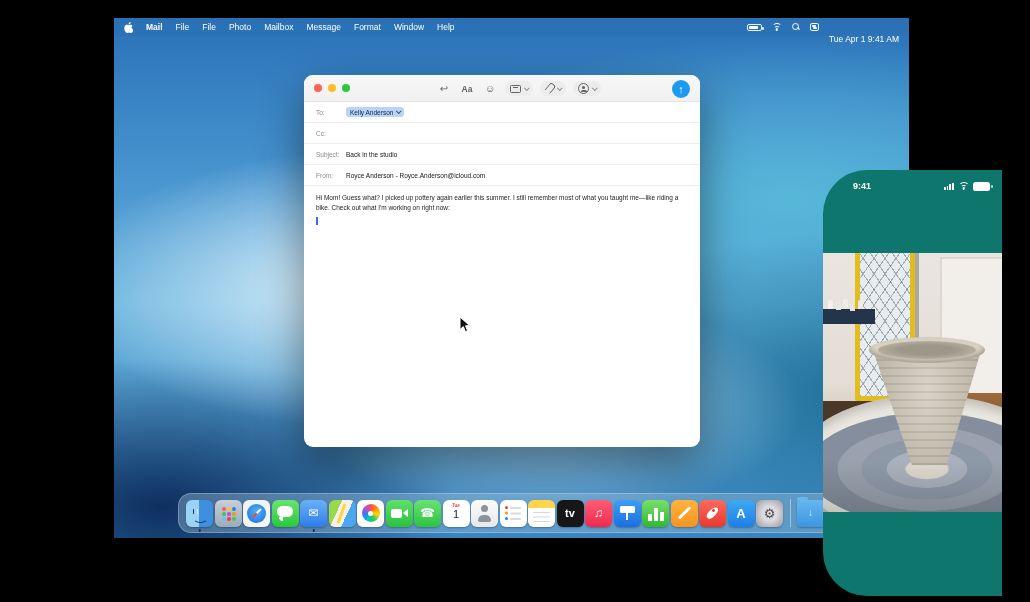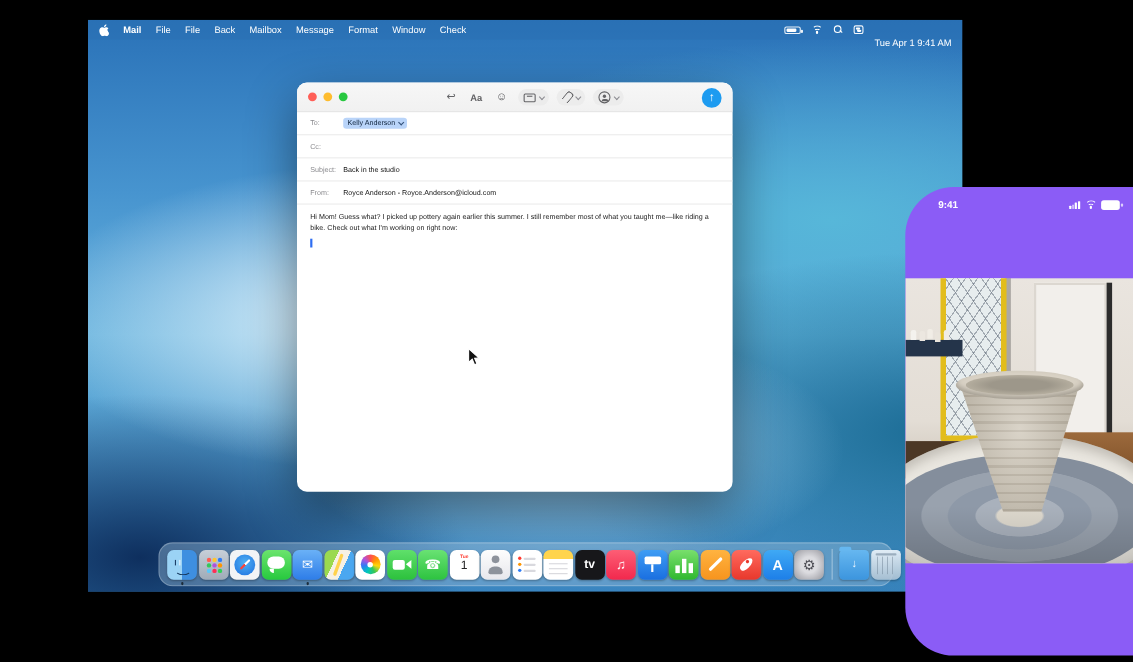--- a/index.html
+++ b/index.html
@@ -1,20 +1,20 @@
 <!DOCTYPE html>
 <html><head>
 <meta charset="utf-8">
 <style>
   * { margin:0; padding:0; box-sizing:border-box; }
   html,body { width:1030px; height:602px; background:#000; overflow:hidden;
     font-family:"Liberation Sans", sans-serif; }
 
   
-  .mac-screen { position:absolute; left:80px; top:18px; width:795px; height:520px; overflow:hidden; }
+  .mac-screen { position:absolute; left:114px; top:18px; width:795px; height:520px; overflow:hidden; }
   .wallpaper { position:absolute; inset:0;
     background:
       radial-gradient(55% 38% at 32% 52%, #e3f3fc 0%, rgba(227,243,252,0) 70%),
       radial-gradient(45% 30% at 55% 75%, #9fd0ee 0%, rgba(159,208,238,0) 70%),
       radial-gradient(50% 38% at 6% 94%, #0e2f5e 0%, rgba(14,47,94,0) 75%),
       radial-gradient(60% 42% at 97% 72%, #1b6c95 0%, rgba(27,108,149,0) 75%),
       radial-gradient(70% 45% at 85% 35%, #57b7d9 0%, rgba(87,183,217,0) 70%),
       linear-gradient(180deg, #2a72b8 0%, #4794cf 30%, #66b2dd 55%, #3a85c0 100%);
   }
 
@@ -167,22 +167,22 @@
   .ic-settings .glyph { color:#4e4e55; font-size:13px; }
   .ic-downloads { background:linear-gradient(180deg,#66b7f0,#3c95de); border-radius:4px; }
   .ic-downloads::before { content:""; position:absolute; left:0; top:-2.5px; width:11px; height:4px; background:#66b7f0; border-radius:2px 2px 0 0; }
   .ic-downloads .glyph { font-size:10px; font-weight:bold; color:#eaf4fd; }
   .ic-trash { background:linear-gradient(180deg,rgba(235,243,250,.92),rgba(175,196,212,.88)); border-radius:4px 4px 6px 6px; }
   .ic-trash::before { content:""; position:absolute; left:5px; top:6px; width:17px; height:16px;
     background:repeating-linear-gradient(90deg, rgba(120,140,158,.55) 0 1.5px, transparent 1.5px 4.5px); }
   .ic-trash::after { content:""; position:absolute; left:4px; top:3px; width:19px; height:2px; background:rgba(140,160,178,.8); border-radius:1px; }
 
   
-  .iphone { position:absolute; left:823px; top:170px; width:207px; height:426px;
-    background:#8b5cf6; border-radius:44px 0 0 44px; overflow:hidden; z-index:50; color:#fff; }
+  .iphone { position:absolute; left:823px; top:170px; width:179px; height:426px;
+    background:#0f766e; border-radius:44px 0 0 44px; overflow:hidden; z-index:50; color:#fff; }
   .ip-status { position:absolute; left:0; top:0; width:100%; height:30px; }
   .ip-time { position:absolute; left:30px; top:11px; font-size:9px; font-weight:600; }
   .ip-icons { position:absolute; right:12px; top:12px; display:flex; align-items:center; gap:4px; }
   .ip-sig { display:flex; align-items:flex-end; gap:1px; }
   .ip-sig span { width:1.8px; background:#fff; border-radius:.5px; }
   .ip-sig .s1{height:3px;} .ip-sig .s2{height:4.5px;} .ip-sig .s3{height:6px;} .ip-sig .s4{height:7.5px;}
   .ip-wifi { width:11px; height:8px; position:relative; }
   .ip-wifi span { position:absolute; left:50%; transform:translateX(-50%); border:1.4px solid transparent; border-top-color:#fff; border-radius:50%; }
   .ip-wifi .w1{width:11px;height:11px;top:0;} .ip-wifi .w2{width:6.5px;height:6.5px;top:2.6px;}
   .ip-wifi .w3{width:2.6px;height:2.6px;top:5.2px;background:#fff;border:none;border-radius:50%;}
@@ -234,26 +234,26 @@
   <div class="menu-bar">
     <div class="menu-left" id="menu-left">
       <span class="apple-logo">
         <svg viewBox="0 0 14 17">
             <path d="M11.6 9c0-2 1.6-3 1.7-3.1-.9-1.4-2.4-1.6-2.9-1.6-1.2-.1-2.4.7-3 .7-.6 0-1.6-.7-2.6-.7C3.4 4.3 2 5.1 1.2 6.4-.4 9 .8 12.9 2.3 15c.8 1 1.6 2.2 2.8 2.1 1.1 0 1.5-.7 2.9-.7s1.7.7 2.9.7c1.2 0 2-1 2.7-2.1.9-1.2 1.2-2.4 1.2-2.5 0 0-2.2-.9-2.2-3.5zM9.6 2.8c.6-.8 1-1.8.9-2.8-.9 0-1.9.6-2.5 1.3-.6.6-1 1.7-.9 2.7 1 .1 1.9-.5 2.5-1.2z"></path>
           </svg>
       </span>
     <span class="menu-item bold">Mail</span>
         <span class="menu-item">File</span>
         <span class="menu-item">File</span>
-        <span class="menu-item">Back</span>
+        <span class="menu-item">Photo</span>
         <span class="menu-item">Mailbox</span>
         <span class="menu-item">Message</span>
         <span class="menu-item">Format</span>
         <span class="menu-item">Window</span>
-        <span class="menu-item">Check</span>
+        <span class="menu-item">Help</span>
       </div>
     <div class="menu-right">
       <span class="mb-batt"></span>
       <span class="mb-wifi">
           <span class="w1"></span>
           <span class="w2"></span>
           <span class="w3"></span>
         </span>
       <span class="mb-search"></span>
       <span class="mb-cc"></span>

